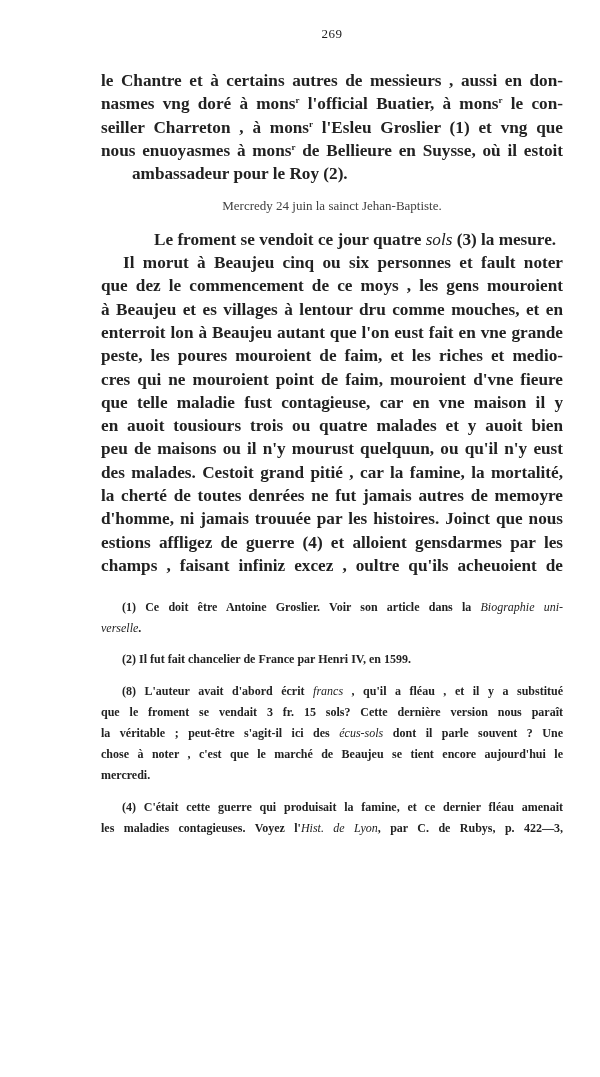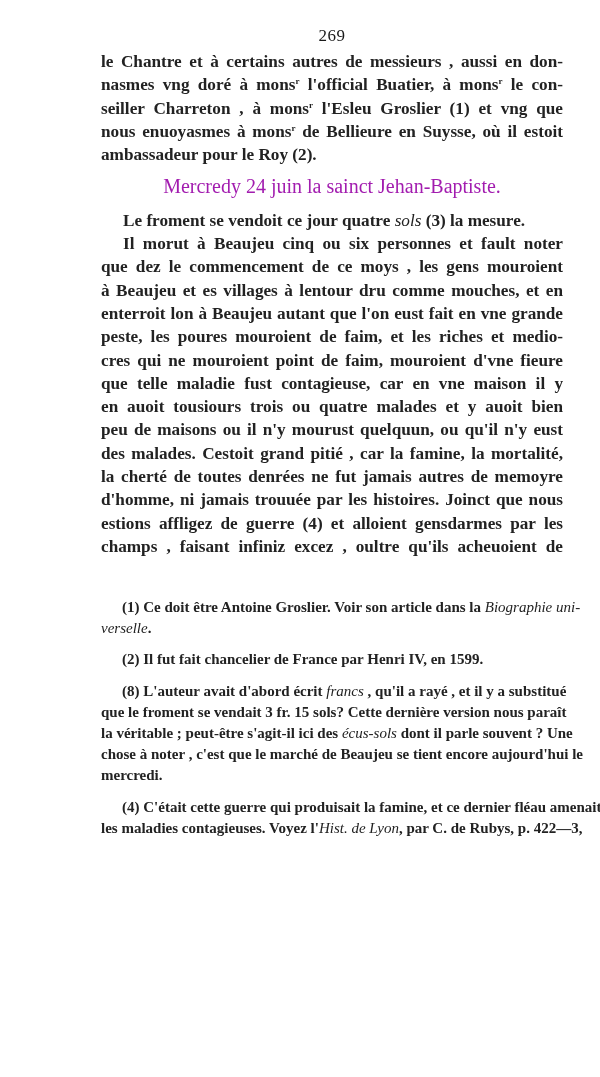--- a/index.html
+++ b/index.html
@@ -21,71 +21,72 @@
     top: 0;
     width: 462px;
   }
   .page-number {
     position: absolute;
     top: 26px;
     left: 0;
     width: 462px;
     text-align: center;
     font-family: "Liberation Serif", serif;
-    font-size: 17px;
+    font-size: 13px;
     letter-spacing: 0.5px;
   }
   .body-text {
     position: absolute;
-    top: 50px;
+    top: 69px;
     left: 0;
     width: 462px;
     font-family: "Liberation Serif", serif;
     font-size: 17.2px;
     font-weight: bold;
     color: #222;
   }
   .line {
     display: block;
     height: 23.3px;
     line-height: 23.3px;
     white-space: nowrap;
     text-align: justify;
     text-align-last: justify;
   }
   .line.last {
     text-align-last: left;
+    margin-left: 31px;
   }
   .line.indent {
     padding-left: 22px;
   }
   .line.heading {
     text-align: center;
     text-align-last: center;
-    font-size: 20px;
+    font-size: 13px;
     font-weight: normal;
     margin-top: 9px;
     margin-bottom: 10px;
-    color: #a21caf;
+    color: #404040;
     font-family: "Liberation Serif", serif;
   }
   .it { font-style: italic; font-weight: normal; }
   sup {
     font-size: 9px;
     line-height: 0;
     vertical-align: 6px;
   }
 
   .footnotes {
     position: absolute;
     top: 597px;
     left: 0;
     width: 462px;
     font-family: "Liberation Serif", serif;
-    font-size: 15px;
+    font-size: 12px;
     font-weight: bold;
     color: #222;
   }
   .fn-line {
     display: block;
     height: 21.2px;
     line-height: 21.2px;
     white-space: nowrap;
     text-align: justify;
     text-align-last: justify;
@@ -134,21 +135,21 @@
     <div>
       <span class="fn-line indent"><span>(1) Ce doit être Antoine Groslier. Voir son article dans la </span><span class="it">Biographie uni-</span></span>
       <span class="fn-line last"><span class="it">verselle</span><span>.</span></span>
     </div>
 
     <div>
       <span class="fn-line indent last gap">(2) Il fut fait chancelier de France par Henri IV, en 1599.</span>
     </div>
 
     <div>
-      <span class="fn-line indent gap"><span>(8) L'auteur avait d'abord écrit </span><span class="it">francs</span><span> , qu'il a rayé , et il y a substitué</span></span>
+      <span class="fn-line indent gap"><span>(8) L'auteur avait d'abord écrit </span><span class="it">francs</span><span> , qu'il a fléau , et il y a substitué</span></span>
       <span class="fn-line">que le froment se vendait 3 fr. 15 sols? Cette dernière version nous paraît</span>
       <span class="fn-line"><span>la véritable ; peut-être s'agit-il ici des </span><span class="it">écus-sols</span><span> dont il parle souvent ? Une</span></span>
       <span class="fn-line">chose à noter , c'est que le marché de Beaujeu se tient encore aujourd'hui le</span>
       <span class="fn-line last">mercredi.</span>
     </div>
 
     <div>
       <span class="fn-line indent gap">(4) C'était cette guerre qui produisait la famine, et ce dernier fléau amenait</span>
       <span class="fn-line"><span>les maladies contagieuses. Voyez l'</span><span class="it">Hist. de Lyon</span><span>, par C. de Rubys, p. 422—3,</span></span>
     </div>

